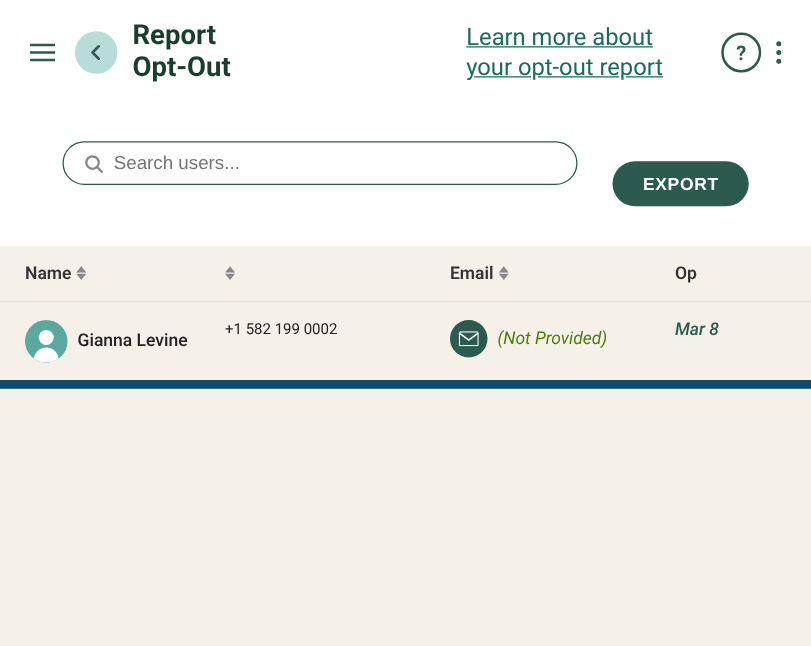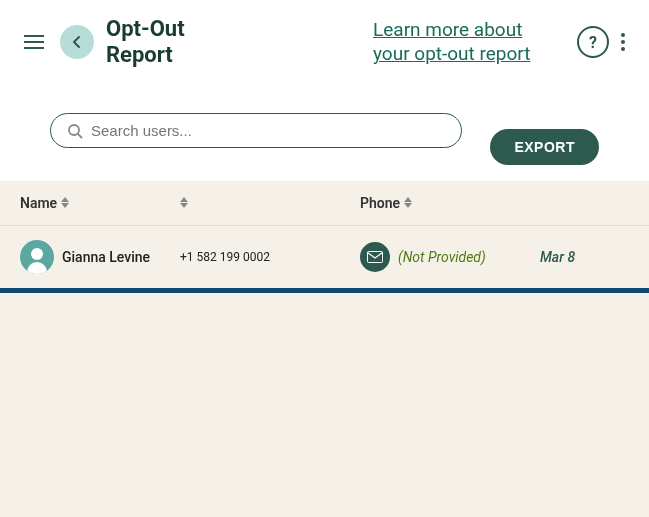--- a/index.html
+++ b/index.html
@@ -105,21 +105,21 @@
       width: 4px;
       height: 4px;
       border-radius: 50%;
       background: #2d5a4e;
     }
 
     
     .search-section {
       display: flex;
       align-items: center;
-      padding: 12px 50px 16px;
+      padding: 12px 50px 32px;
       gap: 28px;
       background: #fff;
     }
 
     .search-wrapper {
       display: flex;
       align-items: center;
       border: 1.5px solid #2d5a4e;
       border-radius: 30px;
       padding: 8px 16px;
@@ -218,23 +218,23 @@
     }
     .sort-icon .down {
       border-left: 4px solid transparent;
       border-right: 4px solid transparent;
       border-top: 5px solid #888;
     }
 
     
     .table-row {
       display: flex;
-      align-items: center;
+      align-items: flex-start;
       padding: 14px 20px;
-      border-bottom: 5px solid #0c4a6e;
+      border-bottom: 7px solid #0c4a6e;
       background: #f5f0e8;
     }
 
     .user-cell {
       width: 160px;
       display: flex;
       align-items: center;
       gap: 8px;
     }
 
@@ -327,22 +327,22 @@
     <span></span>
   </div>
 
   <div class="back-btn">
     <svg viewBox="0 0 14 14" fill="none" xmlns="http://www.w3.org/2000/svg">
       <path d="M9 2L4 7L9 12" stroke="#2d5a4e" stroke-width="2" stroke-linecap="round" stroke-linejoin="round"></path>
     </svg>
   </div>
 
   <div class="title-block">
+    <span class="title-text">Report</span>
     <span class="title-text">Opt-Out</span>
-    <span class="title-text">Report</span>
   </div>
 
   <a class="learn-more-link">Learn more about your opt-out report</a>
 
   <div class="header-actions">
     <div class="help-btn">
       <span>?</span>
     </div>
     <div class="more-btn">
       <span></span>
@@ -375,25 +375,28 @@
         <span class="down"></span>
       </div>
     </div>
     <div class="col-phone">
       <div class="sort-icon">
         <span class="up"></span>
         <span class="down"></span>
       </div>
     </div>
     <div class="col-email">
-      <span class="col-header-label">Phone</span>
+      <span class="col-header-label">Email</span>
       <div class="sort-icon">
         <span class="up"></span>
         <span class="down"></span>
       </div>
+    </div>
+    <div class="col-opt">
+      <span class="col-header-label">Op</span>
     </div>
   </div>
 
   <div class="table-row">
     <div class="user-cell col-name">
       <div class="avatar">
         <div class="avatar-person">
           <div class="avatar-head"></div>
           <div class="avatar-body"></div>
         </div>

